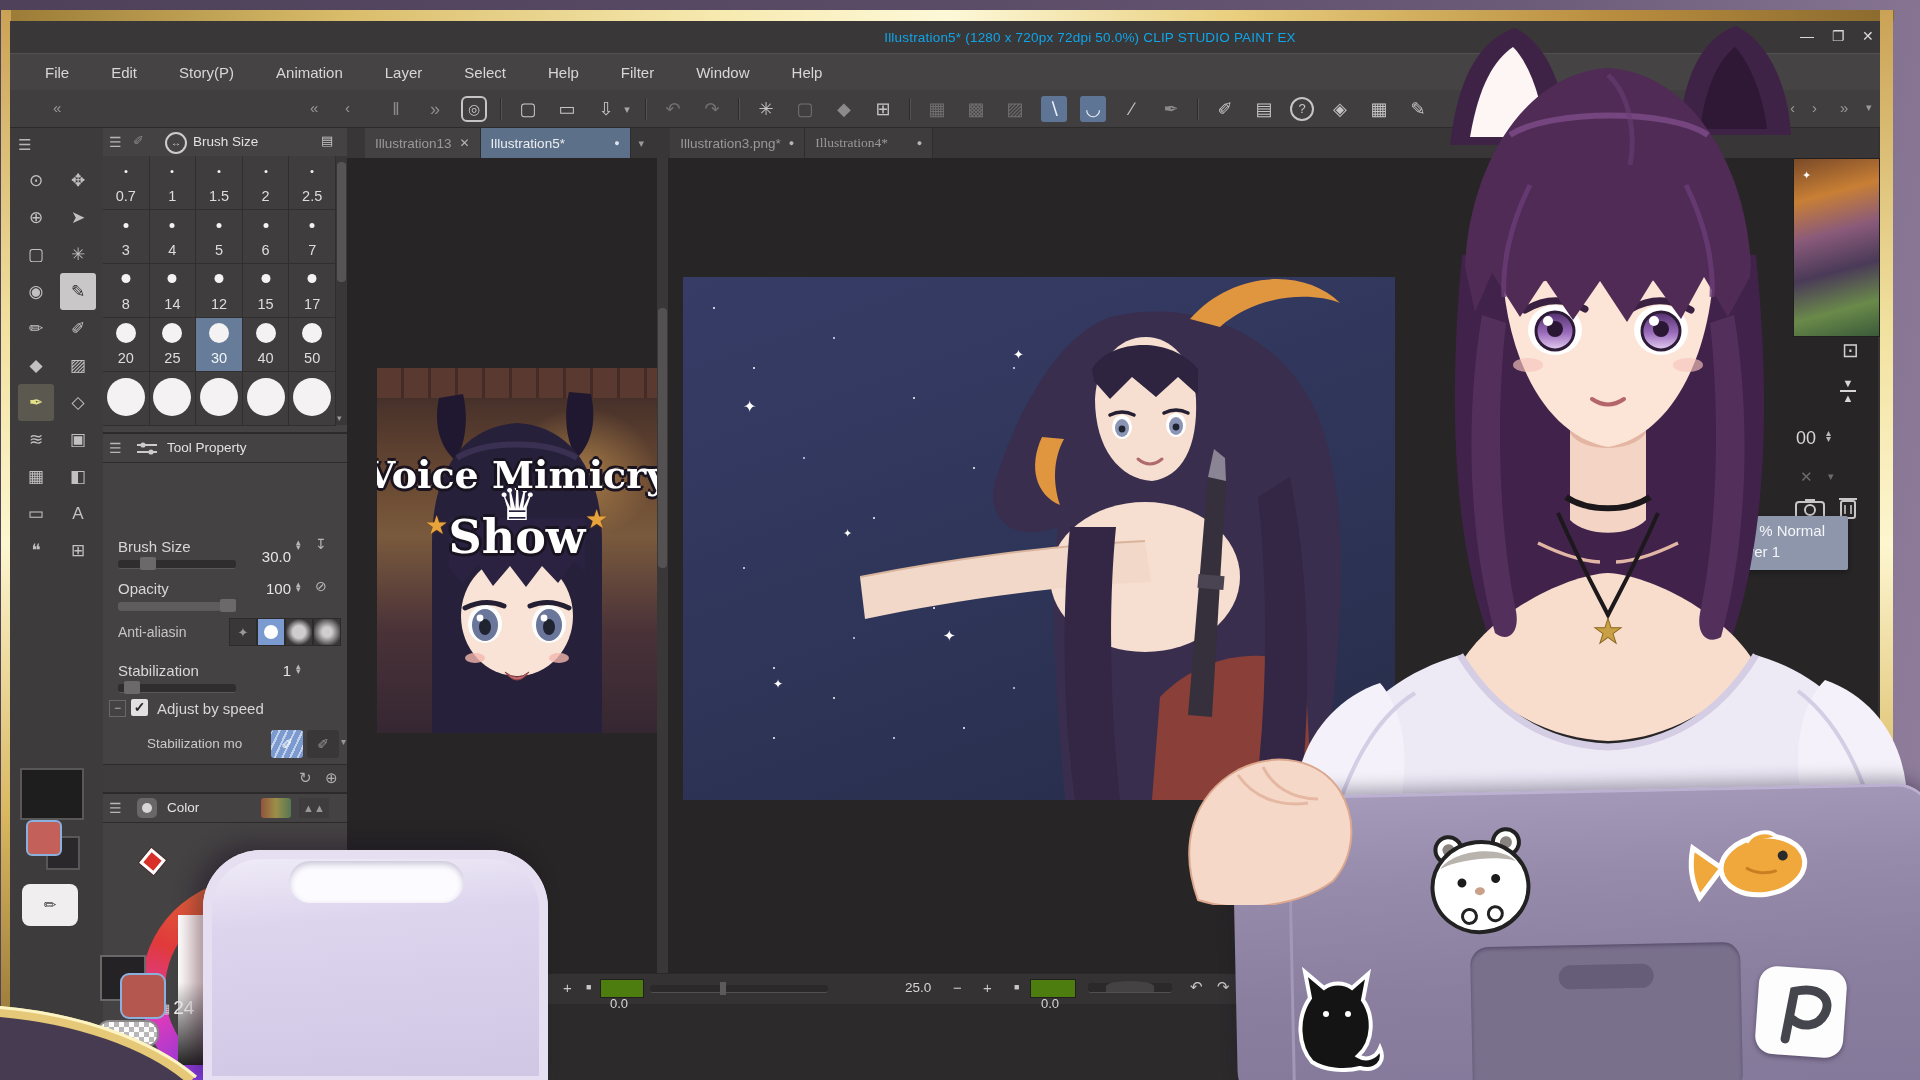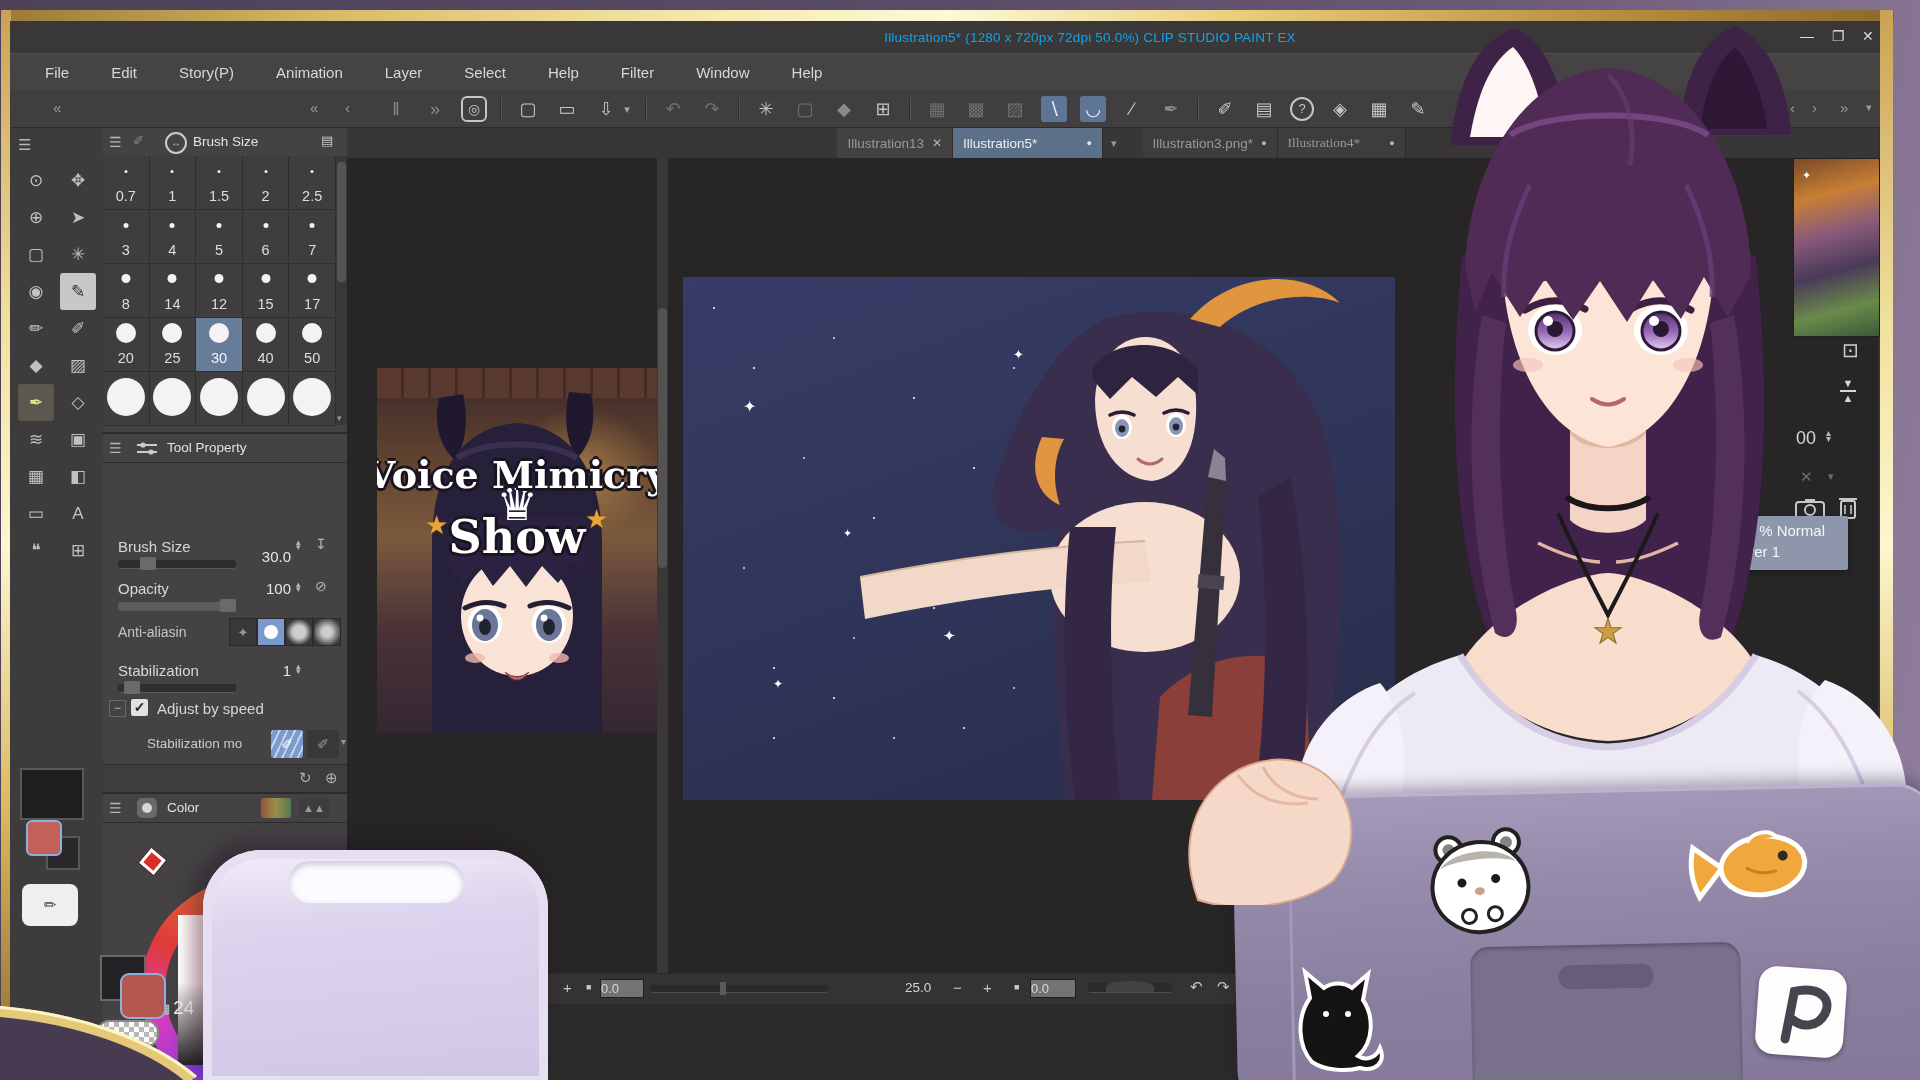--- a/index.html
+++ b/index.html
@@ -75,21 +75,21 @@
     background:linear-gradient(to top,rgba(0,0,0,.85),rgba(0,0,0,0) 55%),linear-gradient(to right,#ffffff,#e0463a);}
   .huemark{position:absolute;left:40px;top:32px;width:13px;height:13px;background:#d83028;border:3px solid #fff;box-shadow:0 0 0 1px #333;transform:rotate(40deg);}
   .fgswatch{left:100px;top:955px;width:42px;height:42px;background:#242224;border:2px solid #6a6768;z-index:4;}
   .fgred{left:120px;top:973px;width:42px;height:42px;background:#b4574e;border:2px solid #8ab0dd;border-radius:9px;z-index:5;}
   .transpill{left:97px;top:1020px;width:58px;height:23px;border-radius:12px;border:2px solid #8a8788;z-index:4;
     background:conic-gradient(#b8b6b7 90deg,#fdfcfd 90deg 180deg,#b8b6b7 180deg 270deg,#fdfcfd 270deg) 0 0/10px 10px;}
   .hueval{left:158px;top:997px;z-index:4;color:#f0eeef;font-size:19px;display:flex;align-items:center;gap:3px;}
   .hueval .ic{font-size:13px;color:#cfcdce;}
   
   .canvasbg{left:347px;top:128px;width:1531px;height:875px;background:#272525;z-index:2;}
-  .tabsbar{left:347px;top:128px;width:1531px;height:30px;background:#393637;z-index:3;display:flex;align-items:center;justify-content:center;}
+  .tabsbar{left:347px;top:128px;width:1531px;height:30px;background:#393637;z-index:3;display:flex;align-items:center;}
   .tab{height:30px;display:flex;align-items:center;box-sizing:border-box;padding:0 10px;color:#9b9899;font-size:13.5px;background:#444142;border-right:1px solid #2e2c2d;gap:8px;}
   .tab .x{color:#b8b6b7;font-size:12px;}
   .tab .dot{color:#b8b6b7;font-size:9px;}
   .tab.active{background:#5d7089;color:#eceef2;}
   .tab.active .dot{color:#dfe5ee;}
   .tabchev{color:#9b9899;font-size:11px;margin:0 8px;}
   .tabgap{width:18px;}
   
   .artwin{left:377px;top:368px;width:280px;height:365px;overflow:hidden;z-index:3;
     background:linear-gradient(180deg,#2c2024 0%,#4a332b 10%,#6b4a33 32%,#7a5a3d 46%,#4a3238 72%,#352732 100%);}
@@ -102,21 +102,21 @@
   .vscroll{left:657px;top:158px;width:11px;height:815px;background:#3a3738;z-index:3;}
   .vscroll .thumb{position:absolute;left:1px;top:150px;width:9px;height:260px;background:#545152;border-radius:4px;}
   
   .night{left:683px;top:277px;width:712px;height:523px;z-index:3;background:linear-gradient(160deg,#363c66 0%,#2f3558 55%,#272c49 100%);overflow:hidden;}
   .stars{position:absolute;left:30px;top:30px;width:2px;height:2px;background:#fff;border-radius:50%;
     box-shadow:40px 60px #fff,120px 30px #dfe4ff,200px 90px #fff,90px 150px #cfd6ff,160px 210px #fff,30px 260px #dfe4ff,220px 300px #fff,60px 360px #fff,140px 330px #cfd6ff,260px 160px #fff,300px 60px #dfe4ff,340px 240px #fff,300px 380px #cfd6ff,380px 120px #fff,60px 430px #fff,180px 430px #dfe4ff,400px 320px #fff,360px 430px #dfe4ff,120px 390px #fff,250px 420px #fff;}
   .tw{position:absolute;color:#ffffff;}
   
   .statusbar{left:347px;top:973px;width:1531px;height:30px;background:#353233;border-top:1px solid #2a2829;z-index:3;}
   .sb{position:absolute;color:#c9c7c8;}
-  .sbbox{position:absolute;background:#737373;border:1px solid #211f20;color:#d8d6d7;font-size:13px;text-align:left;padding:1px 6px 0 0;box-sizing:border-box;height:19px;}
+  .sbbox{position:absolute;background:#4d7c0f;border:1px solid #211f20;color:#d8d6d7;font-size:13px;text-align:center;padding:16px 6px 0 0;box-sizing:border-box;height:19px;}
   .groove{position:absolute;background:#2b292a;border-radius:3px;border-bottom:1px solid #525051;}
   .winbottom{left:10px;top:1003px;width:1868px;height:77px;background:#2c2a2b;z-index:2;}
   
   .navthumb{left:1793px;top:158px;width:85px;height:177px;z-index:3;border:1px solid #211f20;
     background:linear-gradient(165deg,#7a4a28 0%,#c87f35 22%,#8a5a7a 42%,#4a3a58 62%,#6a8a4a 82%,#3a5a3a 100%);}
   .rpic{position:absolute;color:#d0cecf;z-index:3;}
   .layerrow{left:1670px;top:516px;width:178px;height:54px;background:#8e96ab;border-radius:2px;z-index:3;box-shadow:0 2px 6px rgba(0,0,0,.35);}
   .layerthumb{position:absolute;left:8px;top:6px;width:42px;height:42px;background:linear-gradient(135deg,#1c1626 0%,#3a2a48 40%,#8a6a3a 70%,#caa45a 100%);border:2px solid #e9eaf0;box-sizing:border-box;}
   .layerrow .t1{position:absolute;left:60px;top:6px;color:#f4f5f9;font-size:15px;}
   .layerrow .t2{position:absolute;left:60px;top:27px;color:#f4f5f9;font-size:15px;}

